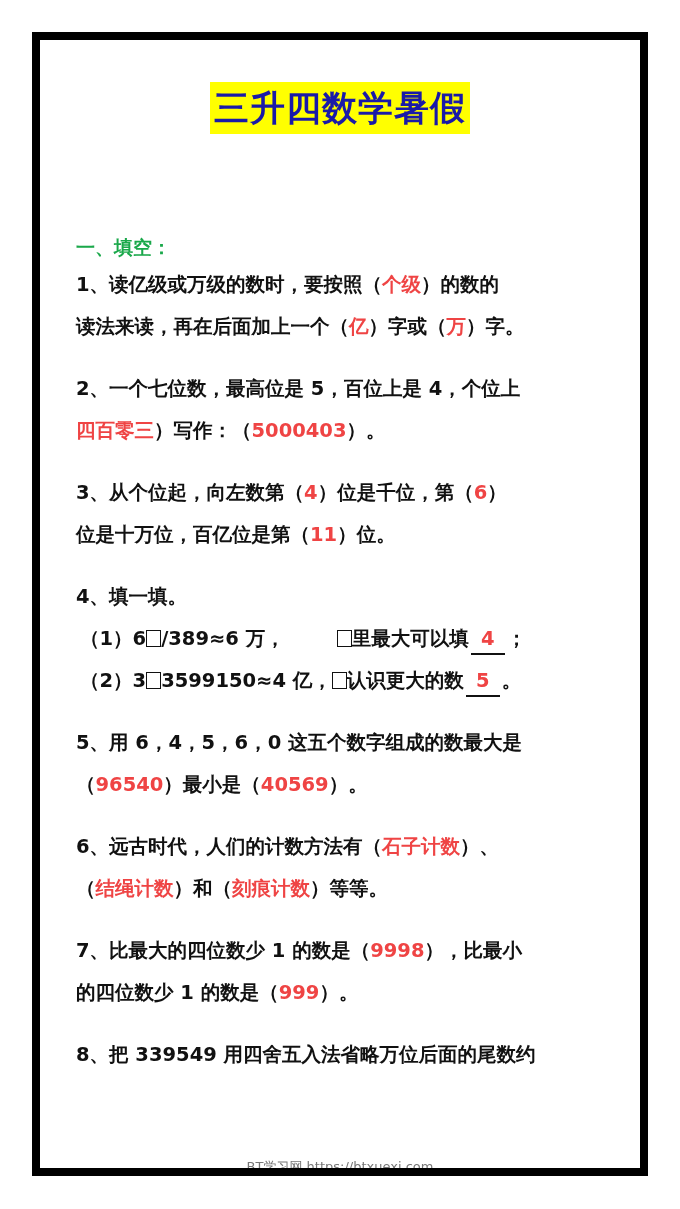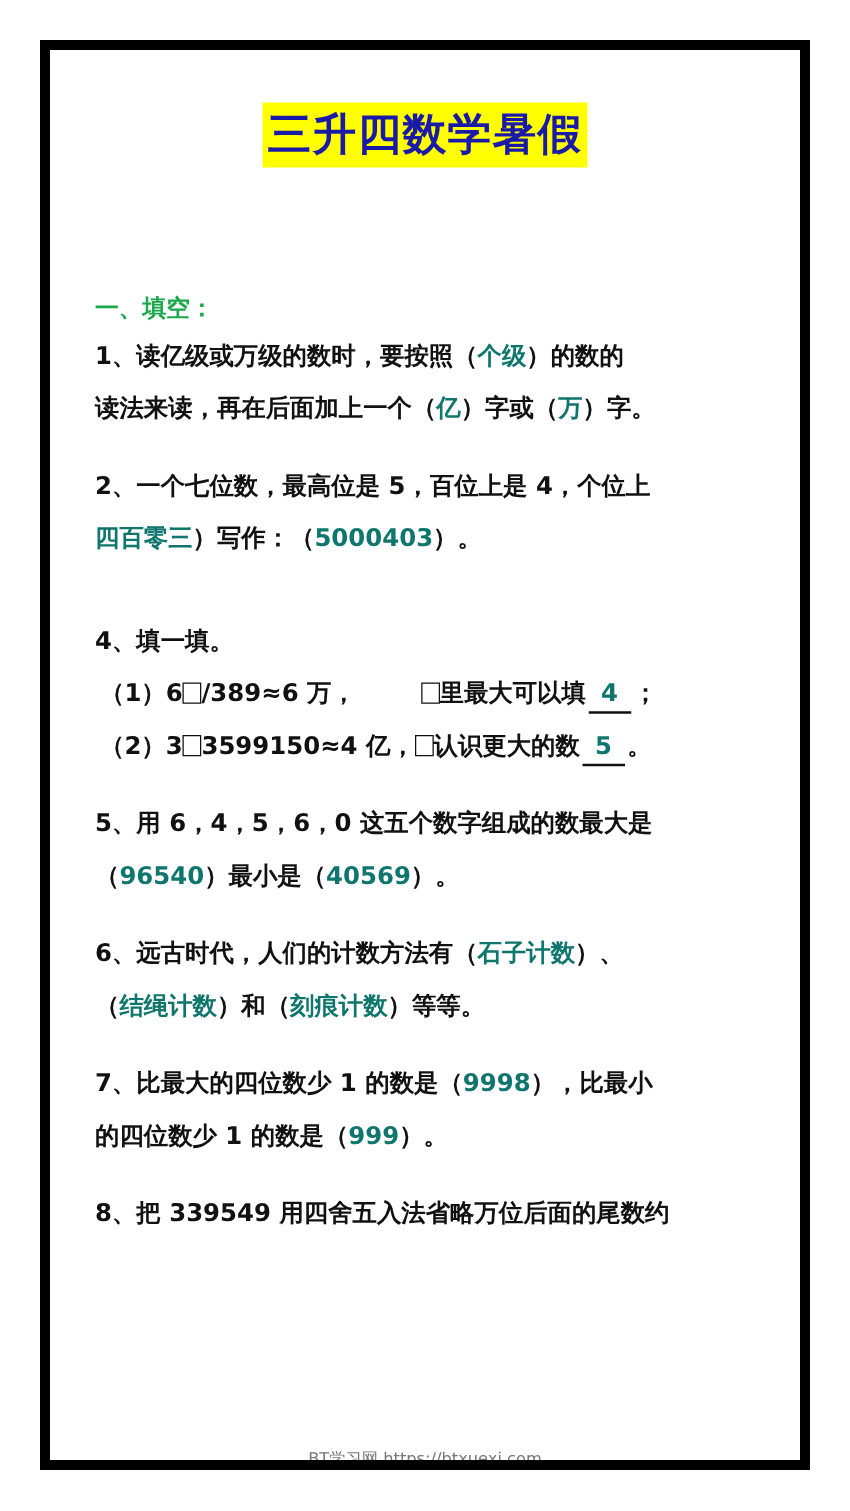--- a/index.html
+++ b/index.html
@@ -11,21 +11,21 @@
   .title1 { display:inline-block; background:#ffff00; color:#1a1aa8;
             font-weight:bold; font-size:35px; line-height:52px; padding:0 4px; letter-spacing:1px; }
   .title2 { position:absolute; left:0; right:0; top:110px; text-align:center;
             font-size:36px; font-weight:bold; line-height:50px; color:#111; }
   .title2 .red { color:#e11414; }
   .content { position:absolute; left:36px; top:190px; width:540px;
              font-size:19.5px; color:#111; font-weight:bold; }
   .sec { color:#1aa84a; font-weight:bold; font-size:19px; height:34px; line-height:34px; }
   .line { height:42px; line-height:42px; white-space:nowrap; }
   .gap { height:20px; }
-  .ans { color:#0f766e; }
+  .ans { color:#ef4444; }
   .blank { display:inline-block; border-bottom:2px solid #111; width:34px;
            text-align:center; line-height:28px; margin:0 2px; }
   .box { display:inline-block; width:15px; height:17px; border:1.5px solid #111;
          vertical-align:-2px; box-sizing:border-box; }
   .indent { padding-left:4px; }
   .watermark { position:absolute; left:0; right:0; top:1118px; text-align:center;
                color:#777; font-size:13px; font-family:"DejaVu Sans",sans-serif; }
 </style>
 </head>
 <body>
@@ -45,20 +45,24 @@
       <div class="line"><span>读法来读，再在后面加上一个（</span><span class="ans">亿</span><span>）字或（</span><span class="ans">万</span><span>）字。</span></div>
     </div>
     <div class="gap"></div>
 
     <div>
       <div class="line">2、一个七位数，最高位是 5，百位上是 4，个位上</div>
       <div class="line"><span class="ans">四百零三</span><span>）写作：（</span><span class="ans">5000403</span><span>）。</span></div>
     </div>
     <div class="gap"></div>
 
+    <div>
+      <div class="line"><span>3、从个位起，向左数第（</span><span class="ans">4</span><span>）位是千位，第（</span><span class="ans">6</span><span>）</span></div>
+      <div class="line"><span>位是十万位，百亿位是第（</span><span class="ans">11</span><span>）位。</span></div>
+    </div>
     <div class="gap"></div>
 
     <div>
       <div class="line">4、填一填。</div>
       <div class="line indent"><span>（1）6</span><span class="box"></span><span>/389≈6 万，</span><span style="display:inline-block;width:52px"></span><span class="box"></span><span>里最大可以填</span><span class="blank ans">4</span><span>；</span></div>
       <div class="line indent"><span>（2）3</span><span class="box"></span><span>3599150≈4 亿，</span><span class="box"></span><span>认识更大的数</span><span class="blank ans">5</span><span>。</span></div>
     </div>
     <div class="gap"></div>
 
     <div>

